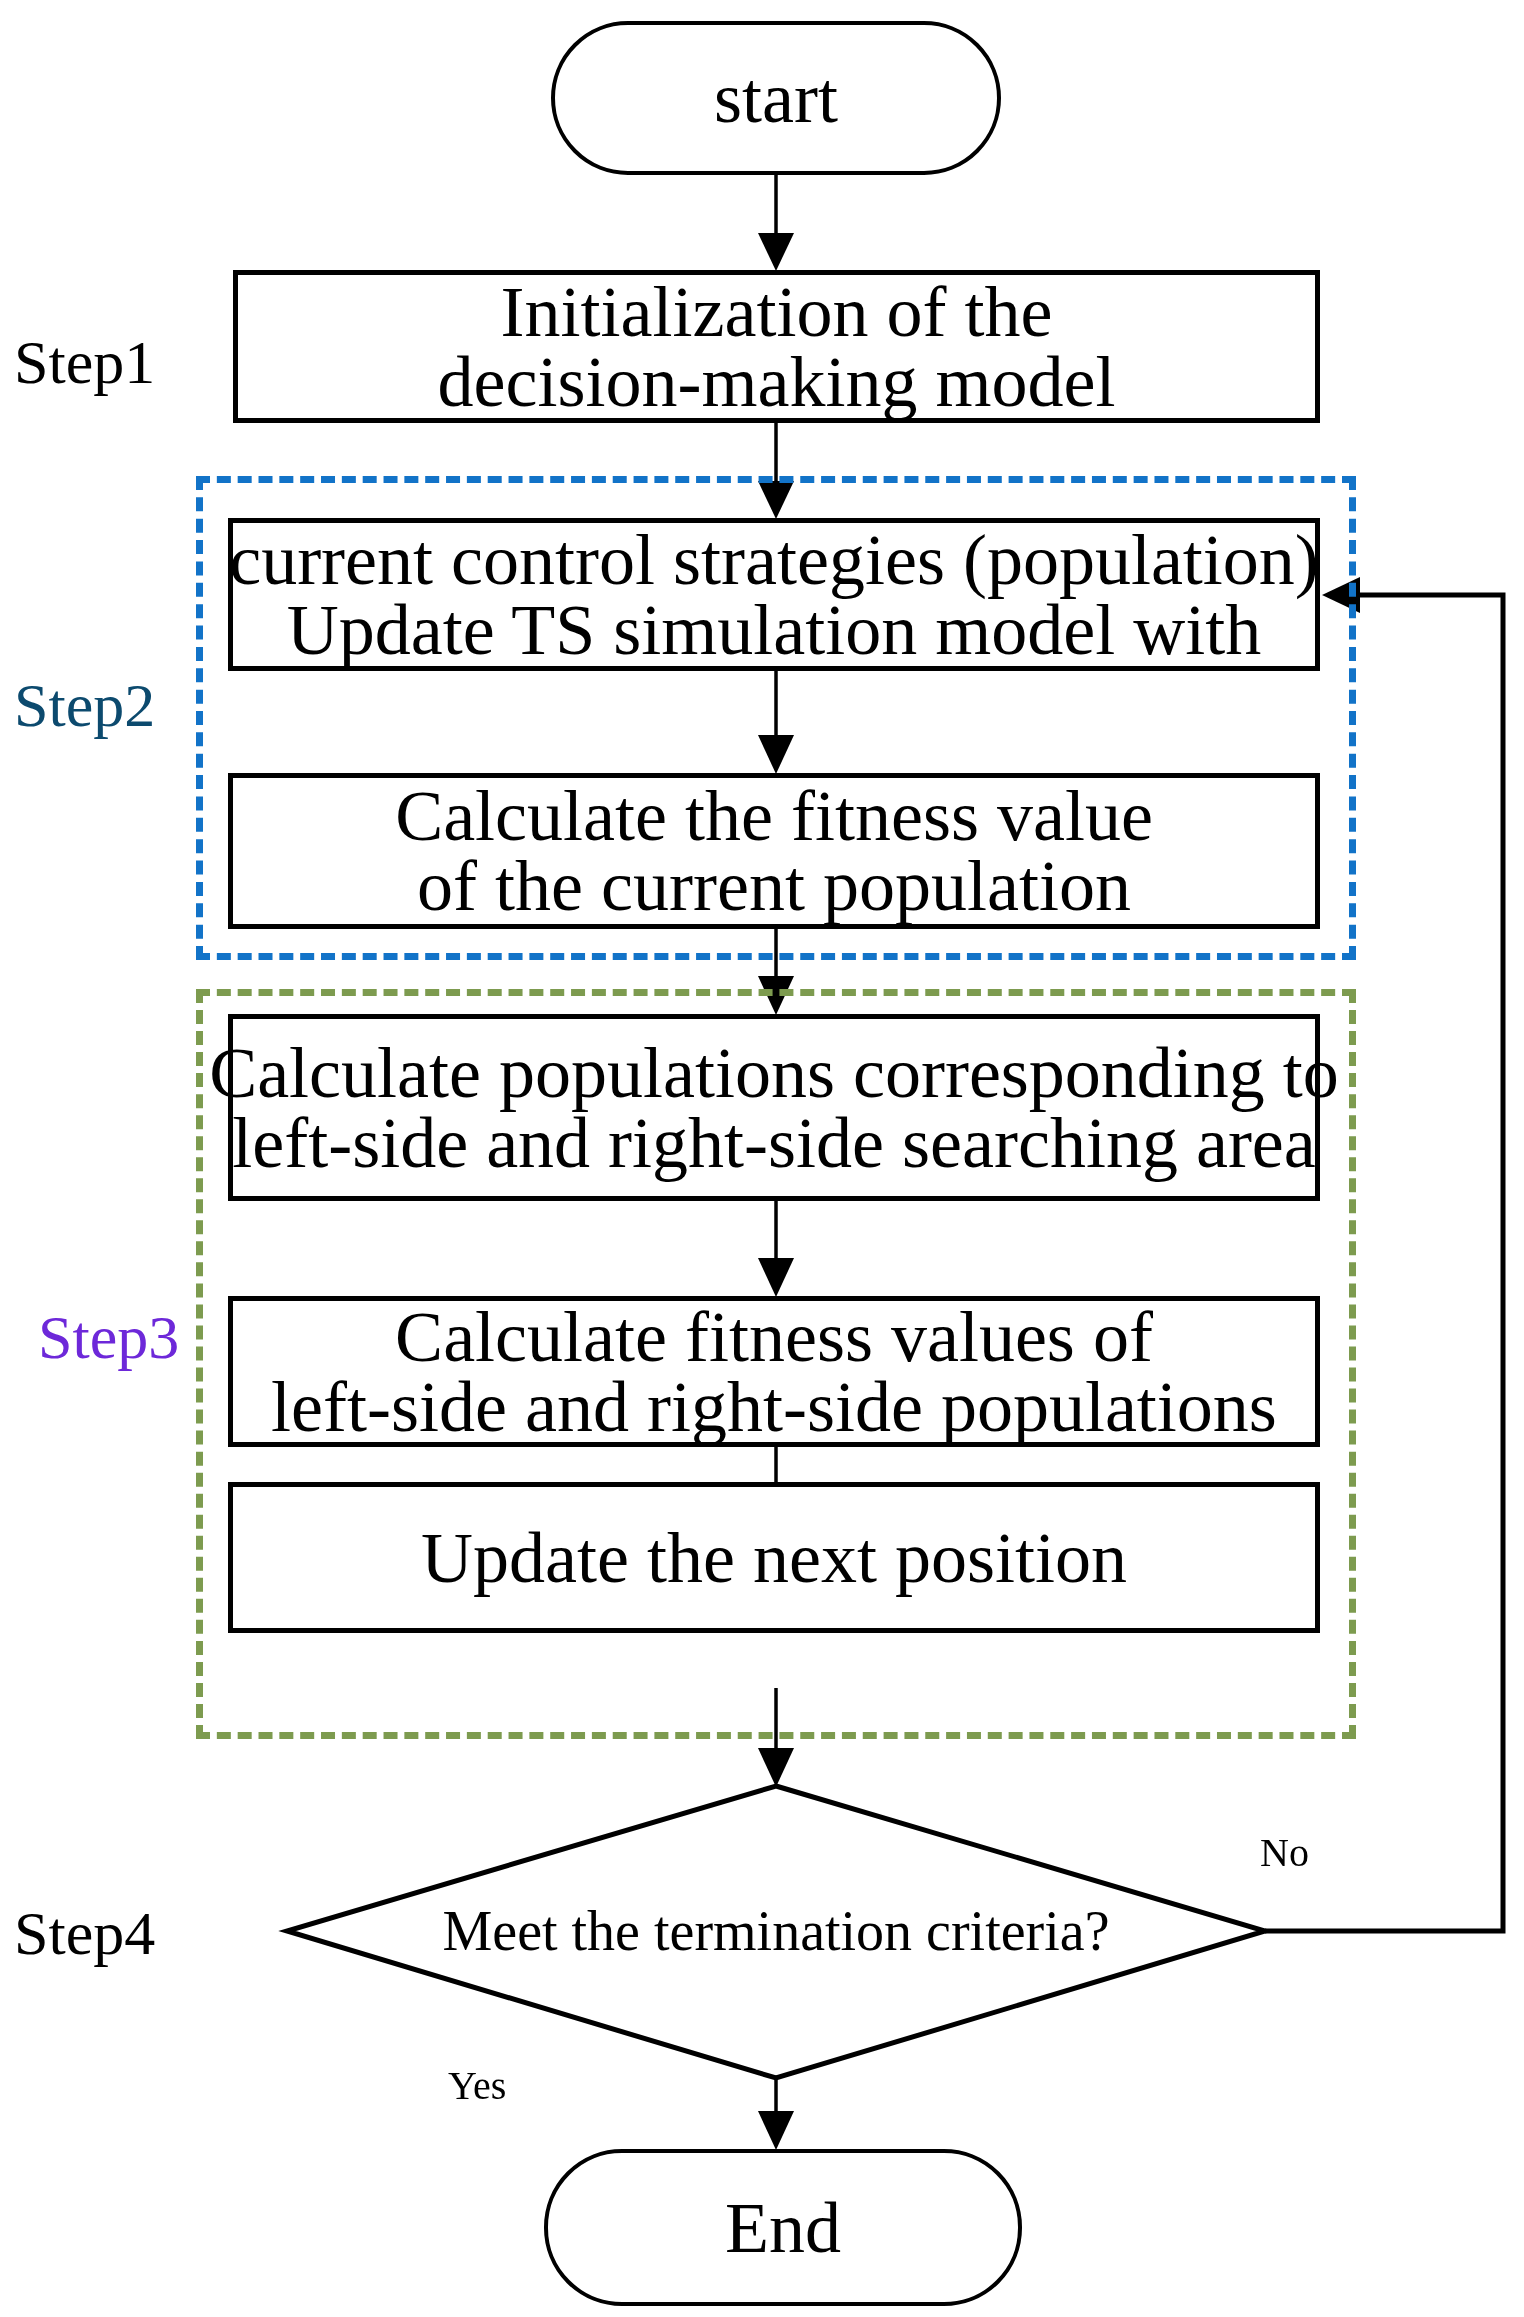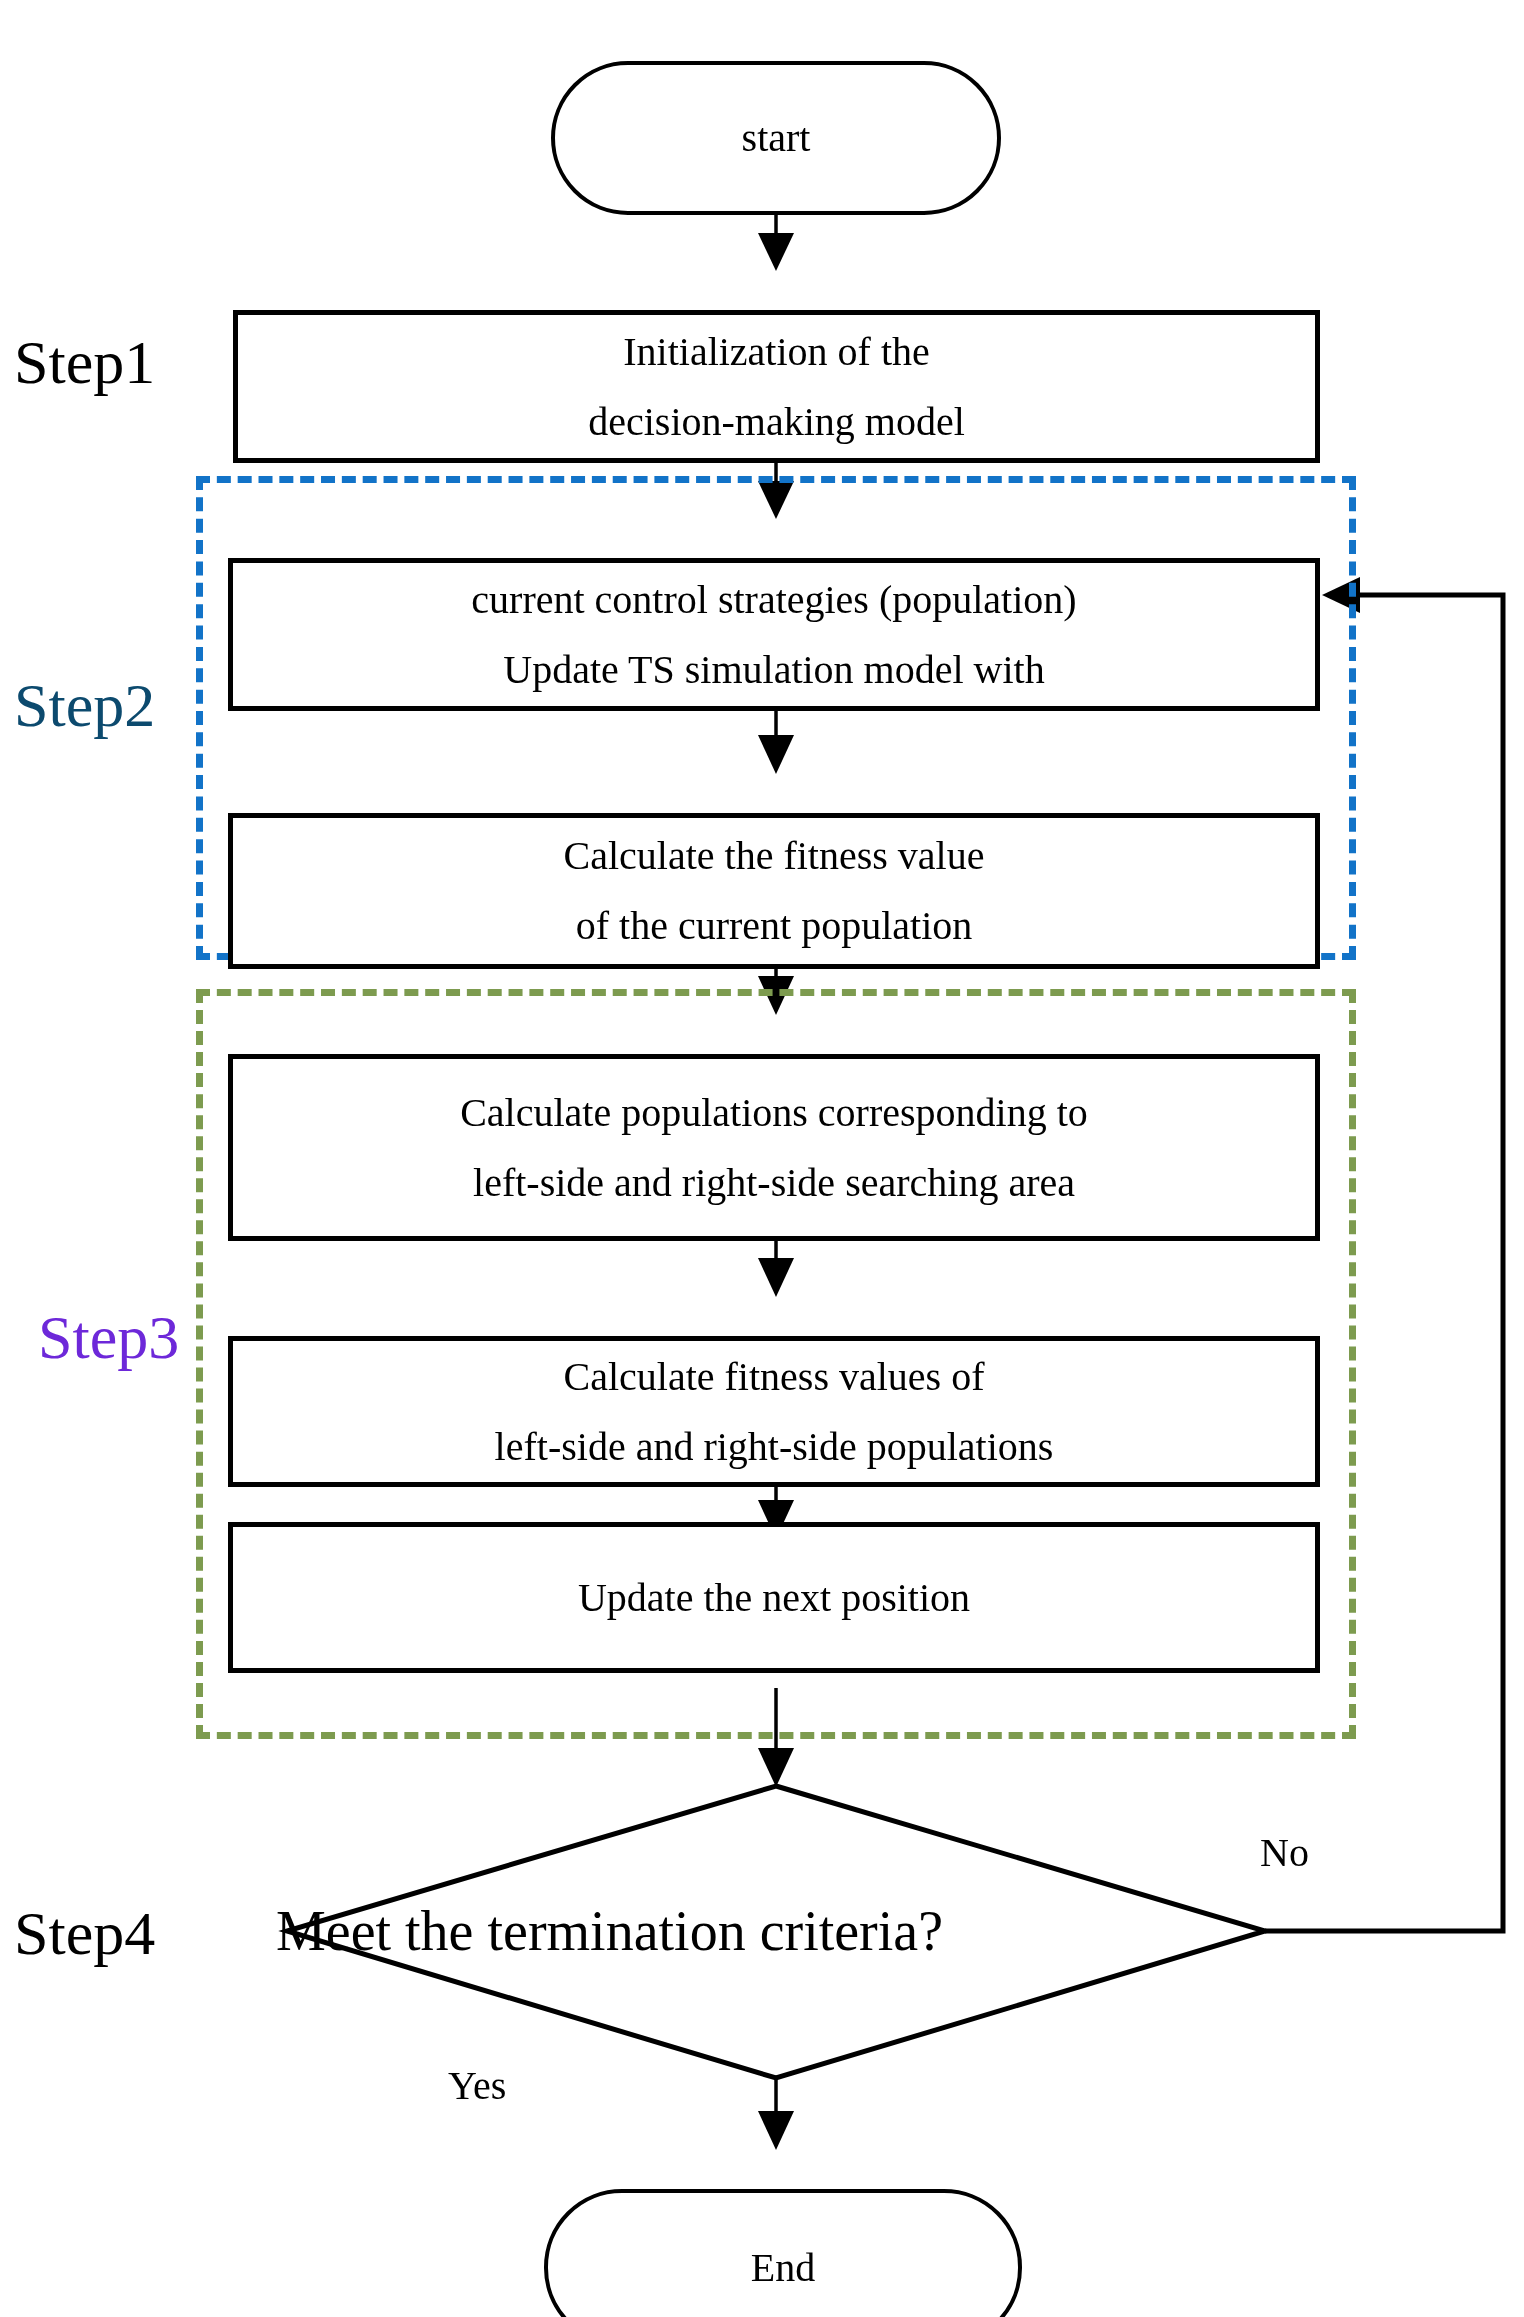--- a/index.html
+++ b/index.html
@@ -17,24 +17,23 @@
   .node {
     position: absolute;
     box-sizing: border-box;
     background: #ffffff;
     border: 5px solid #000;
     display: flex;
     flex-direction: column;
     align-items: center;
     justify-content: center;
     text-align: left;
-    font-size: 40px;
+    font-size: 72px;
     line-height: 70px;
     white-space: nowrap;
-    margin-top: 40px;
   }
   .terminal {
     border-width: 4px;
     border-radius: 78px;
   }
   .group-outline {
     position: absolute;
     box-sizing: border-box;
     border: 7px dashed #000;
     background: transparent;
@@ -49,21 +48,21 @@
     position: absolute;
     font-size: 40px;
     line-height: 62px;
     white-space: nowrap;
   }
   .decision-text {
     position: absolute;
     left: 276px;
     top: 1899px;
     width: 1000px;
-    text-align: left;
+    text-align: center;
     font-size: 56px;
     line-height: 64px;
     white-space: nowrap;
   }
   .box-line { display: block; }
 </style>
 </head>
 <body>
 
 <div class="canvas">

